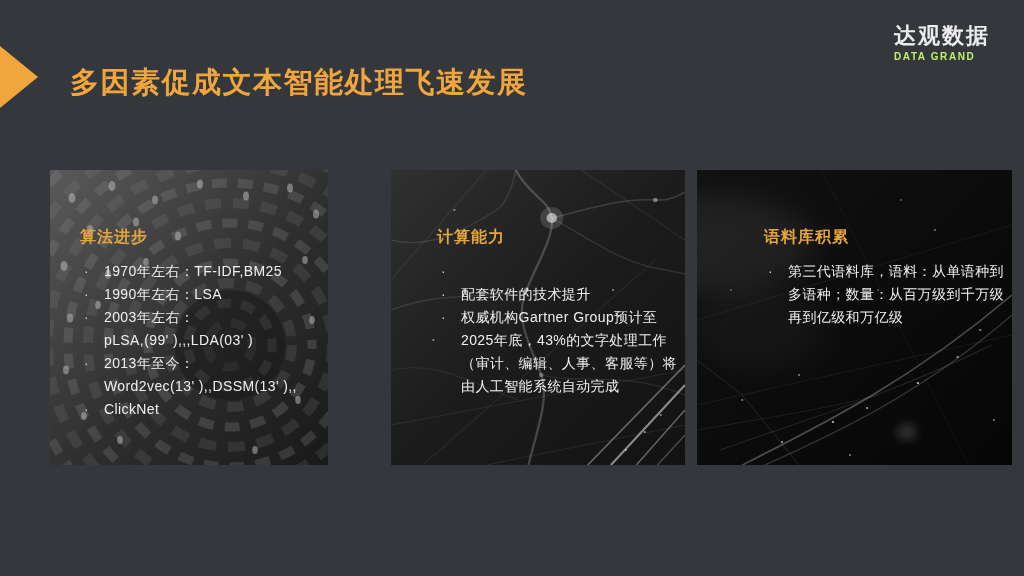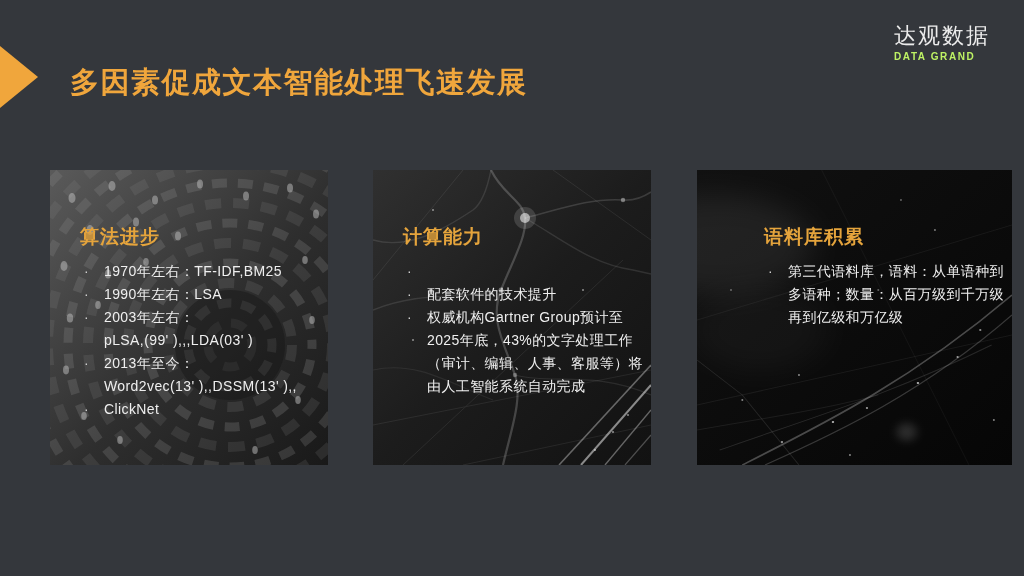--- a/index.html
+++ b/index.html
@@ -25,41 +25,41 @@
   .page-title {
     position:absolute; left:62px; top:57px;
     font-size:29px; line-height:34px; font-weight:700;
     letter-spacing:1.5px; color:#f0a63c;
     margin:8px; white-space:nowrap;
   }
 
   
   .logo { position:absolute; top:24px; right:34px; text-align:left; }
   .logo-cn {
-    font-size:22px; font-weight:400; letter-spacing:2px;
+    font-size:22px; font-weight:700; letter-spacing:2px;
     color:#ececec; line-height:24px;
   }
   .logo-en {
     font-size:10px; font-weight:700; letter-spacing:1.6px;
     color:#bef264; line-height:14px; margin-top:2px;
   }
 
   
   .card {
     position:absolute; top:170px; width:278px; height:295px;
     overflow:hidden; background:#1a1a1a;
   }
   .card-1 { left:50px; }
-  .card-2 { left:373px; }
+  .card-2 { left:391px;padding-left:16px; }
   .card-3 { left:697px;padding-left:37px; }
   .card-art { position:absolute; left:0; top:0; width:100%; height:100%; display:block; }
   .card-body { position:relative; padding:52px 6px 0 28px; }
   .card-title {
     margin:0 0 8px 2px;
-    font-size:19px; line-height:30px; font-weight:700;
+    font-size:16px; line-height:30px; font-weight:700;
     letter-spacing:1px; color:#e5a43c;
   }
   ul.bullets { list-style:none; margin:0; padding:0; }
   li.bullet {
     display:flex; align-items:flex-start;
     color:#efefef; font-size:14px; line-height:23px;
   }
   .bullet-dot {
     flex:0 0 26px; width:26px; padding-left:6px; box-sizing:border-box;
     color:#cfcfcf; font-size:14px; line-height:23px;

